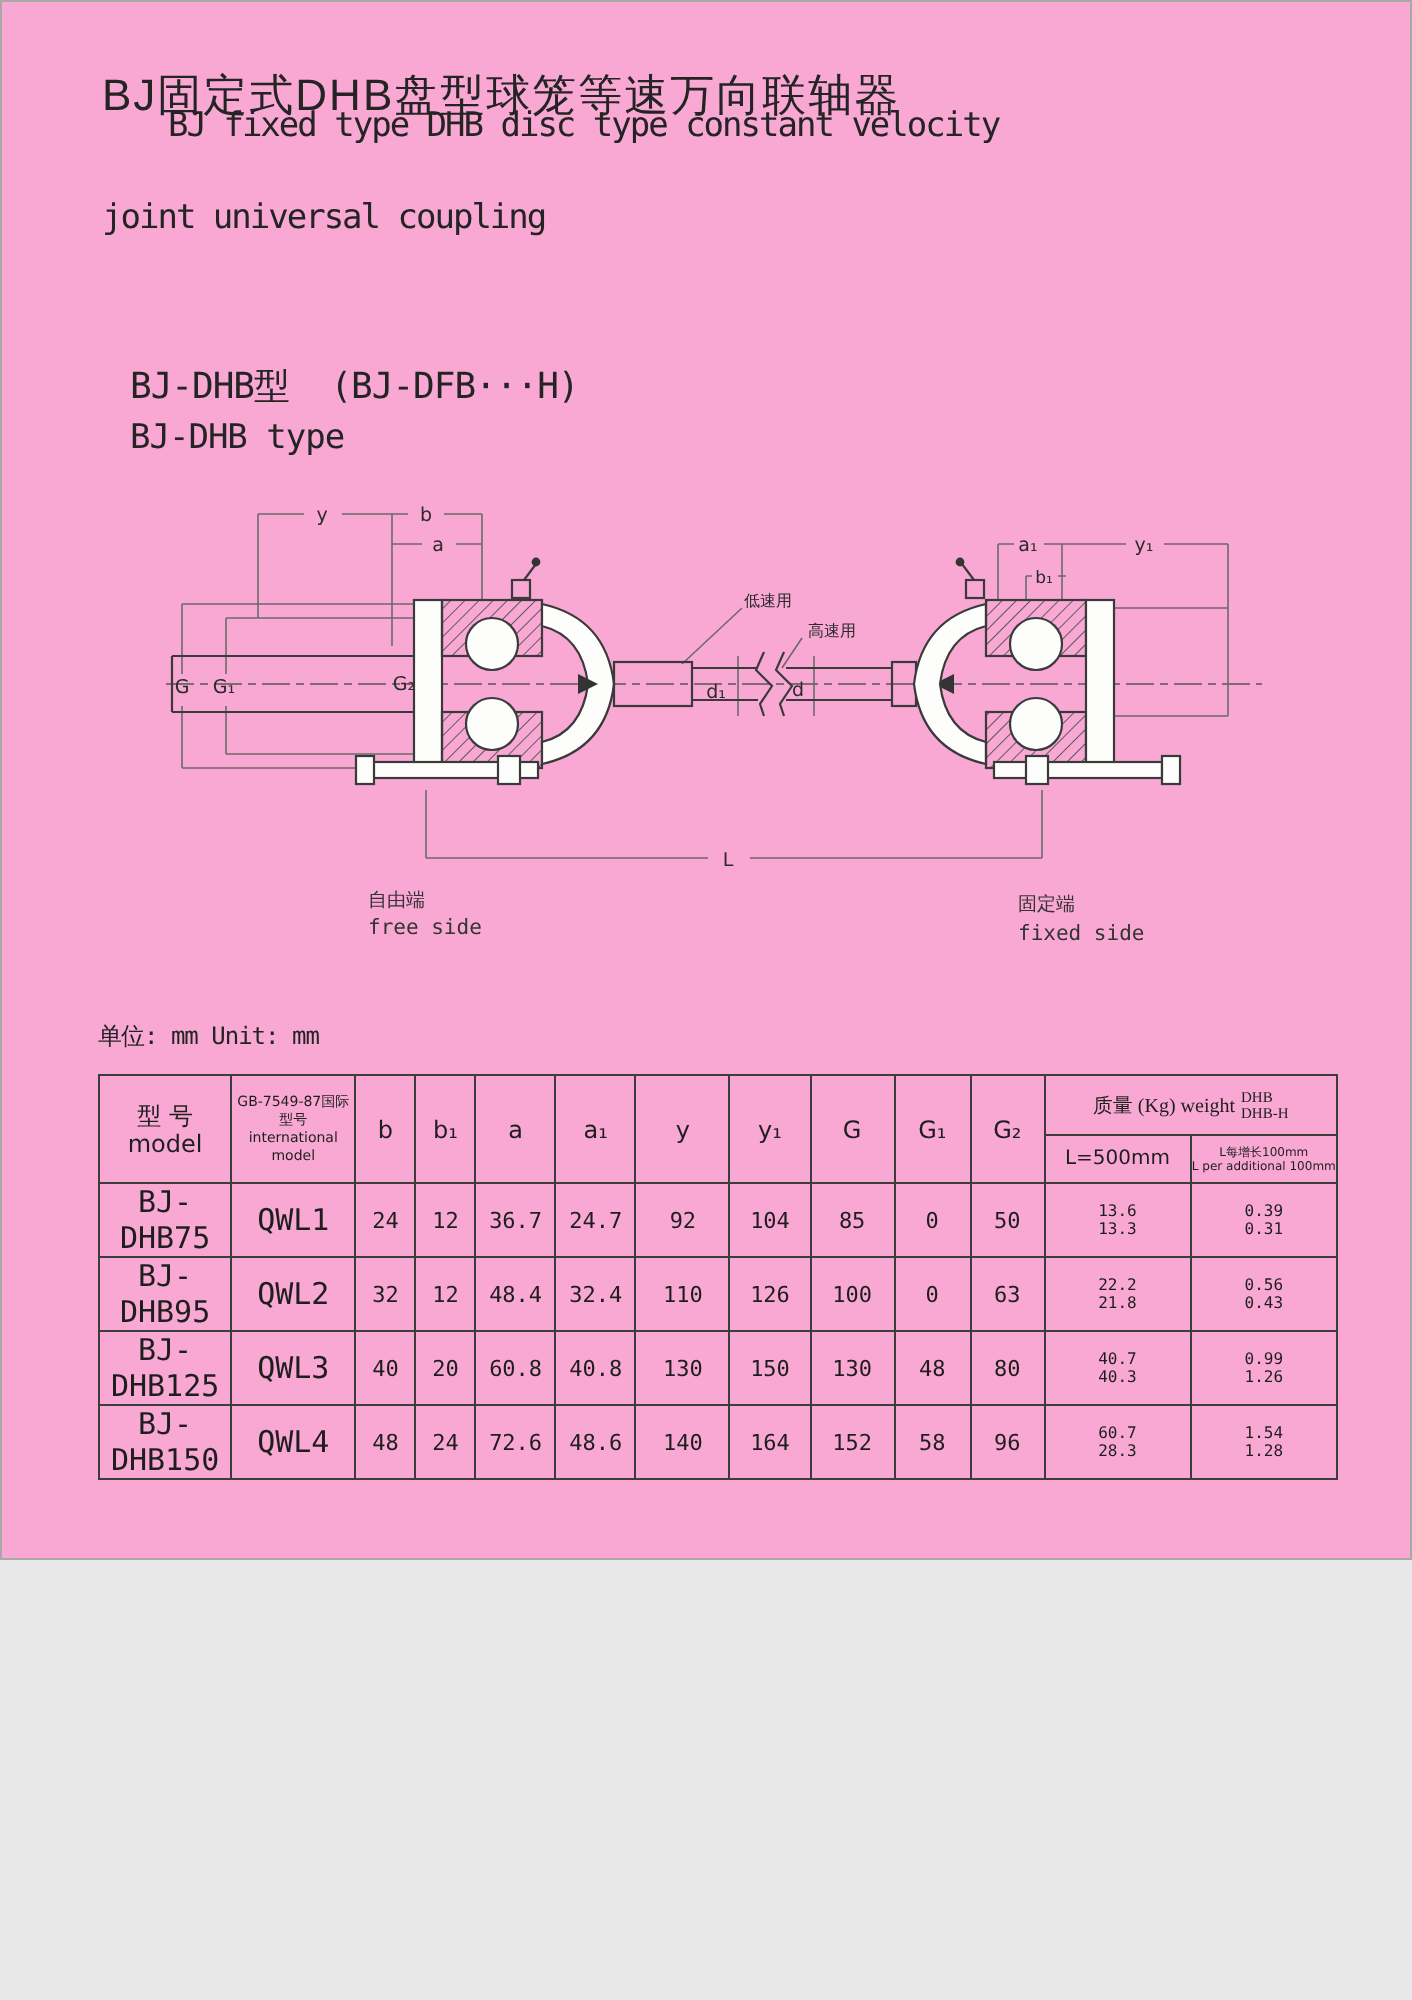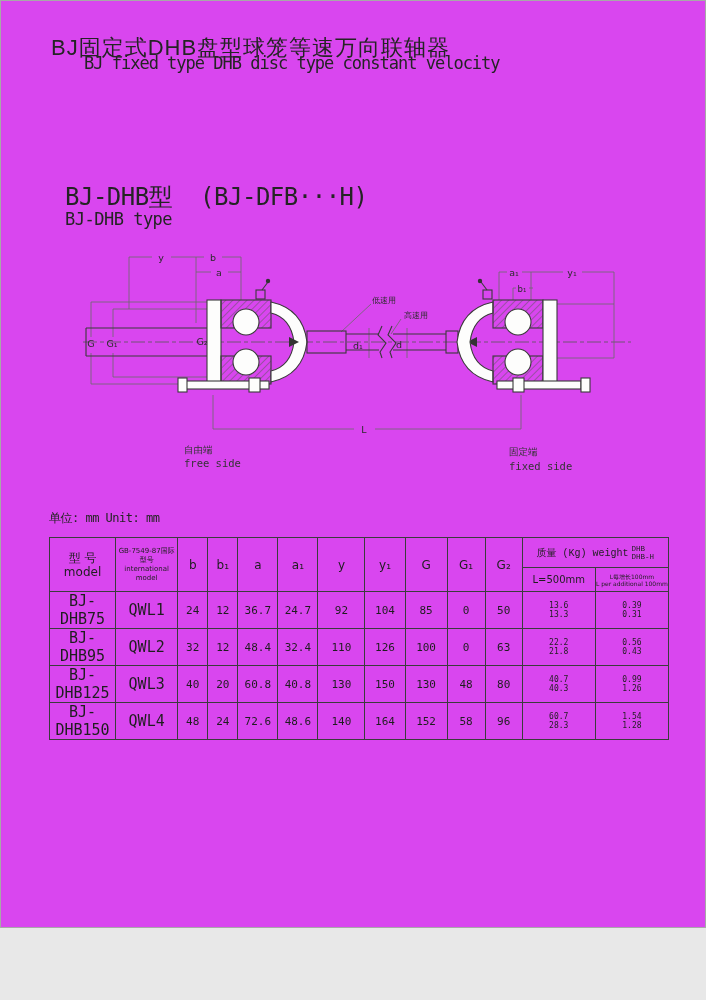--- a/index.html
+++ b/index.html
@@ -1,26 +1,26 @@
 <!DOCTYPE html>
 <html><head>
 <meta charset="utf-8">
 <style>
   html,body{margin:0;padding:0;background:#e8e8e8;}
-  .page{position:relative;width:706px;height:928px;background:#d946ef;margin:0 auto;
+  .page{position:relative;width:706px;height:780px;background:#f9a8d4;margin:0 auto;
         box-sizing:border-box;border:1px solid #a8a8a8;overflow:hidden;
         font-family:"DejaVu Sans",sans-serif;color:#242424;}
   
   .title-zh{position:absolute;left:50px;top:32px;font-size:22px;letter-spacing:1px;
             font-family:"Liberation Sans",sans-serif;white-space:pre;}
   .title-en{position:absolute;left:50px;font-family:"DejaVu Sans Mono",monospace;
             font-size:17px;letter-spacing:-1px;white-space:pre;}
   .t-en1{top:52px;margin-left:33px;} .t-en2{top:98px;}
   
-  .type-zh{position:absolute;left:64px;top:180px;font-size:24px;white-space:pre;
+  .type-zh{position:absolute;left:64px;top:180px;font-size:18px;white-space:pre;
            font-family:"DejaVu Sans Mono",monospace;letter-spacing:-0.5px;}
   .type-en{position:absolute;left:64px;top:208px;font-size:17px;white-space:pre;
            font-family:"DejaVu Sans Mono",monospace;letter-spacing:-0.5px;}
   
   .unit-note{position:absolute;left:48px;top:509px;font-size:12px;
              font-family:"DejaVu Sans Mono",monospace;letter-spacing:-0.5px;}
   
   svg.draw{position:absolute;left:60px;top:243px;}
   .geo{stroke:#3a3a3a;stroke-width:1.1;fill:none;}
   .geof{stroke:#3a3a3a;stroke-width:1.1;fill:#fdfdfc;}
@@ -33,36 +33,37 @@
   .side-en{font-family:"DejaVu Sans Mono",monospace;font-size:10.5px;fill:#333;text-anchor:start;}
   .solid{fill:#333;stroke:none;}
   
   table.spec{position:absolute;left:48px;top:536px;border-collapse:collapse;table-layout:fixed;
              width:620px;font-family:"DejaVu Sans Mono",monospace;color:#1e1e1e;}
   table.spec th, table.spec td{border:1px solid #3c3c3c;text-align:center;vertical-align:middle;
              padding:0;font-weight:normal;overflow:hidden;}
   th.h-model{font-size:12px;line-height:14px;font-family:"DejaVu Sans",sans-serif;}
   th.h-intl{font-size:7px;line-height:9px;font-family:"DejaVu Sans",sans-serif;}
   th.h-dim{font-size:12px;font-family:"DejaVu Sans",sans-serif;}
-  th.h-weight{font-size:10px;font-family:Liberation Mono, monospace;height:29px;}
+  th.h-weight{font-size:10px;font-family:Liberation Serif, serif;height:29px;}
   .wflex{display:flex;align-items:center;justify-content:center;gap:3px;}
   .wtypes{font-size:7.5px;line-height:8px;text-align:left;}
   th.h-l500{font-size:10px;height:23px;font-family:"DejaVu Sans",sans-serif;}
   th.h-per{font-size:6px;line-height:7px;font-family:"DejaVu Sans",sans-serif;}
   td.c-txt{font-size:15px;height:23px;}
   td.c-num{font-size:11px;}
   td.c-w{font-size:8px;line-height:9px;}
 </style>
 </head>
 <body>
 
 <div class="page">
 
   <div class="title-zh">BJ固定式DHB盘型球笼等速万向联轴器</div>
   <div class="title-en t-en1">BJ fixed type DHB disc type constant velocity</div>
+  <div class="title-en t-en2">joint universal coupling</div>
 
   <div class="type-zh">BJ-DHB型  (BJ-DFB···H)</div>
   <div class="type-en">BJ-DHB type</div>
 
   <svg class="draw" width="600" height="240" viewBox="60 243 600 240">
     <defs>
       <pattern id="hatch" width="5" height="5" patternUnits="userSpaceOnUse" patternTransform="rotate(45)">
         <line x1="0" y1="0" x2="0" y2="5" stroke="#5a5a5a" stroke-width="1"></line>
       </pattern>
     </defs>

